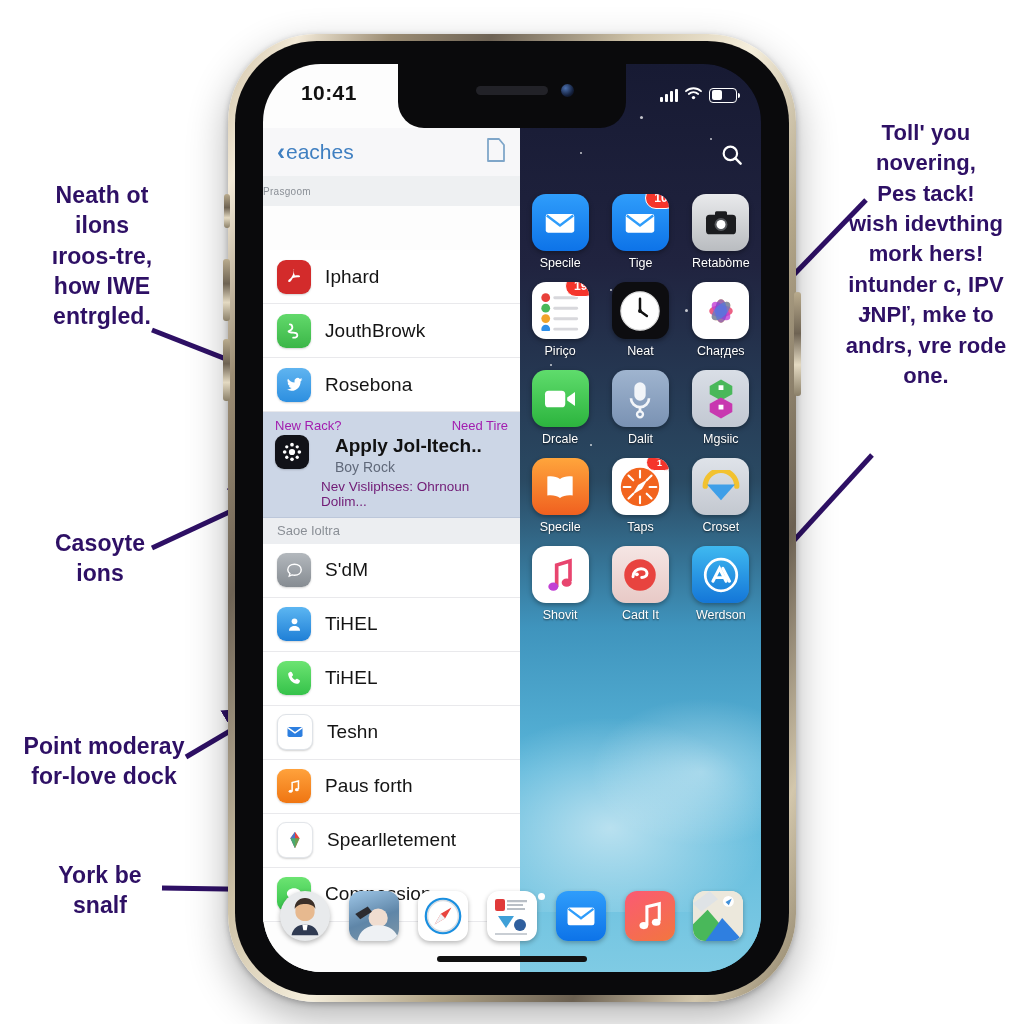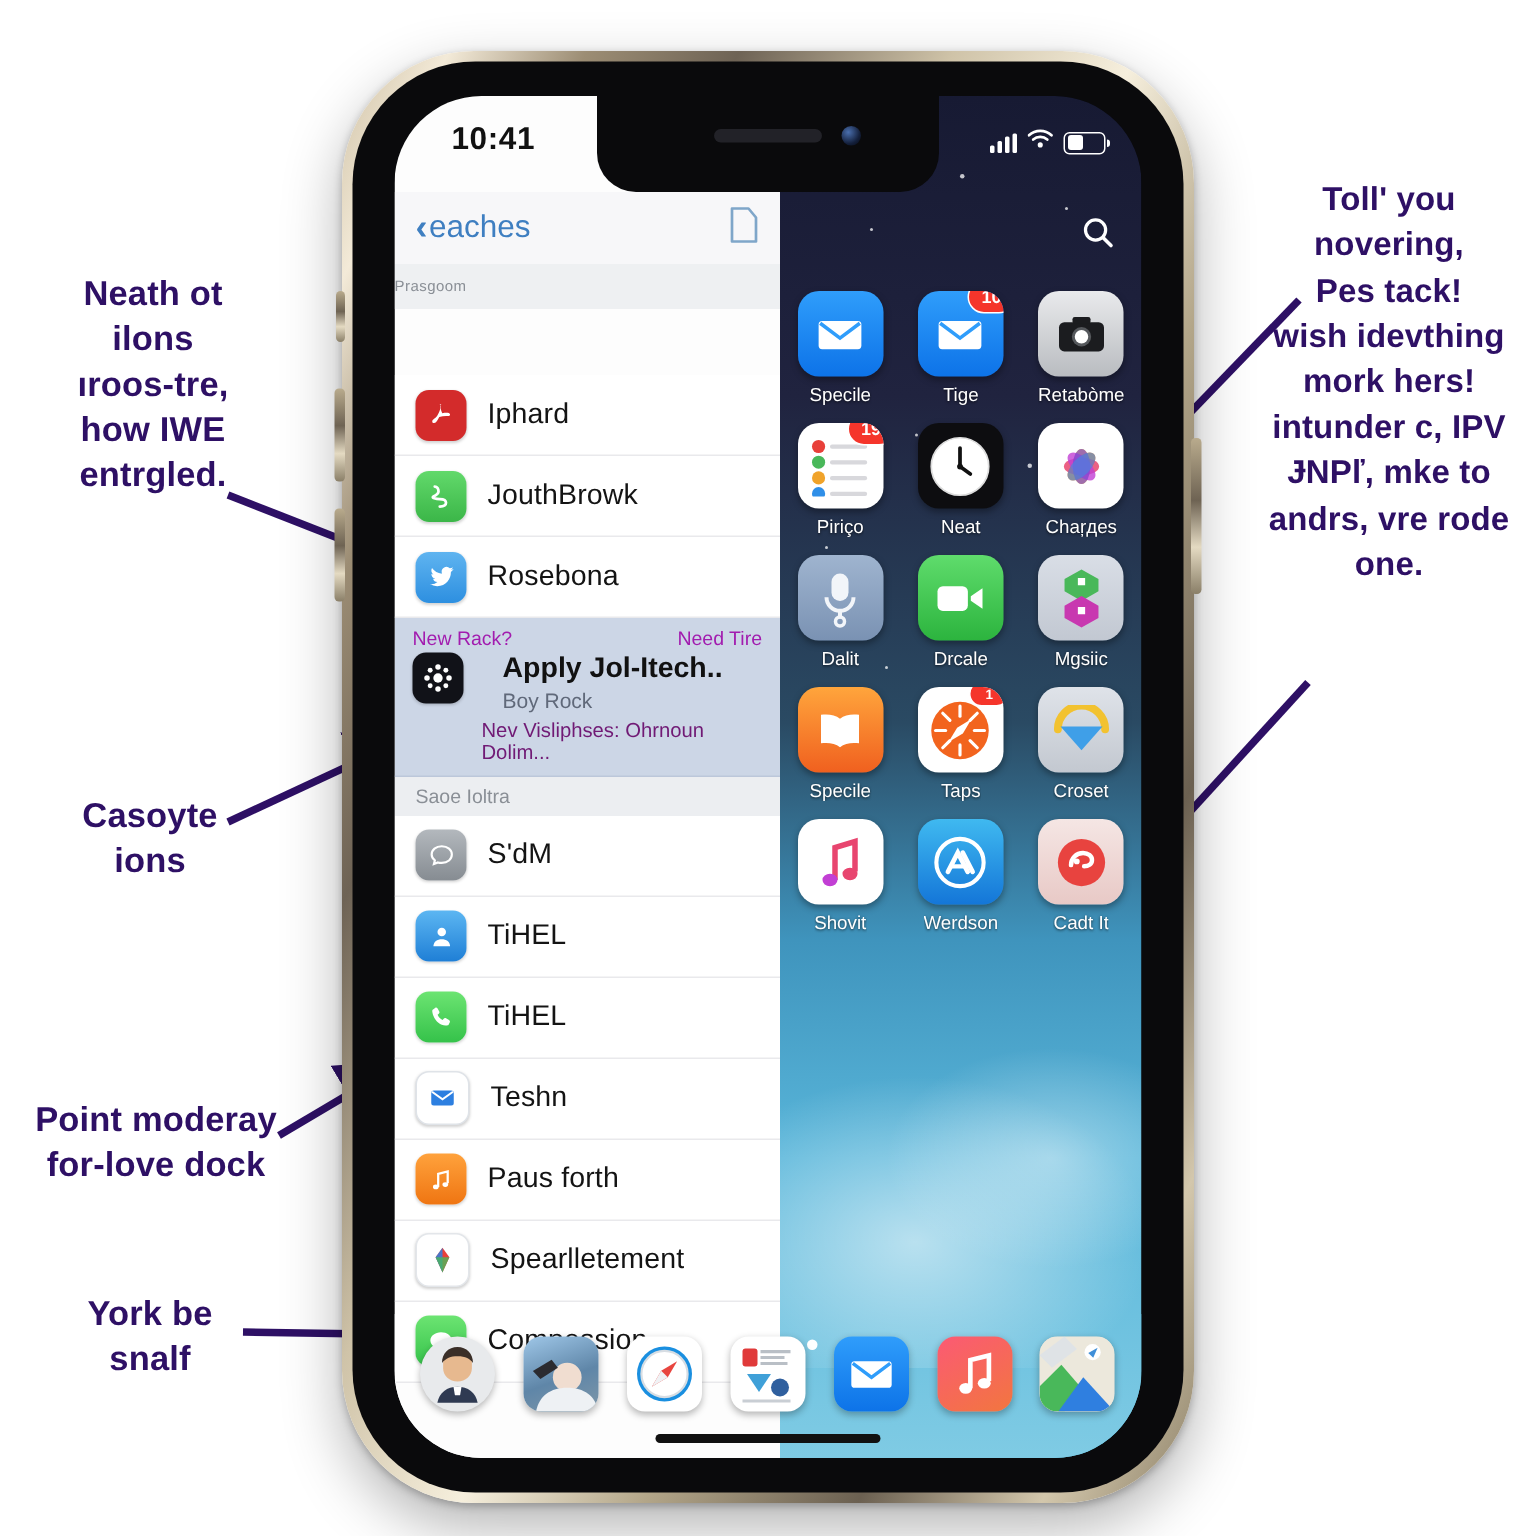--- a/index.html
+++ b/index.html
@@ -440,39 +440,39 @@
                   <ellipse rx="3.2" ry="6.4" fill="#c23fd4" opacity=".8" transform="rotate(135)"></ellipse>
                   <ellipse rx="3.2" ry="6.4" fill="#7a46d8" opacity=".7" transform="rotate(180)"></ellipse>
                   <ellipse rx="3.2" ry="6.4" fill="#3f8fe0" opacity=".6" transform="rotate(225)"></ellipse>
                 </g>
               </svg>
             </div>
             <div class="name">Chaŗдes</div>
           </div>
 
           <div class="app">
+            <div class="tile" style="background:linear-gradient(180deg,#5fdc6c,#2cb43e);">
+              <svg width="36" height="26" viewBox="0 0 24 16">
+                  <rect x="2" y="2.5" width="13.5" height="11" rx="2.4" fill="#fff"></rect>
+                  <path d="M16.8 7 L22 3.4 V12.6 L16.8 9z" fill="#fff"></path>
+                </svg>
+            </div>
+            <div class="name">Drcale</div>
+          </div>
+
+          <div class="app">
             <div class="tile" style="background:linear-gradient(180deg,#9fb4cf,#7a92b3);">
               <svg width="30" height="40" viewBox="0 0 18 24">
                   <rect x="5.6" y="2" width="6.8" height="11" rx="3.4" fill="#f2f5f9"></rect>
                   <path d="M3.6 11.5a5.4 5.4 0 0 0 10.8 0" fill="none" stroke="#f2f5f9" stroke-width="1.6"></path>
                   <path d="M9 17v3" stroke="#f2f5f9" stroke-width="1.6"></path>
                   <circle cx="9" cy="21.2" r="1.8" fill="none" stroke="#f2f5f9" stroke-width="1.4"></circle>
                 </svg>
             </div>
             <div class="name">Dalit</div>
-          </div>
-
-          <div class="app">
-            <div class="tile" style="background:linear-gradient(180deg,#5fdc6c,#2cb43e);">
-              <svg width="36" height="26" viewBox="0 0 24 16">
-                  <rect x="2" y="2.5" width="13.5" height="11" rx="2.4" fill="#fff"></rect>
-                  <path d="M16.8 7 L22 3.4 V12.6 L16.8 9z" fill="#fff"></path>
-                </svg>
-            </div>
-            <div class="name">Drcale</div>
           </div>
 
           <div class="app">
             <div class="tile" style="background:linear-gradient(180deg,#d9dee6,#c2c8d2);">
               <svg width="34" height="42" viewBox="0 0 20 26">
                 <path d="M10 1 L17 5 V10 L10 14 L3 10 V5 Z" fill="#49b85a"></path>
                 <path d="M10 12 L17 16 V21 L10 25 L3 21 V16 Z" fill="#c838b0"></path>
                 <path d="M8.5 4.5h3v3h-3z" fill="#fff"></path>
                   <path d="M8.5 16.5h3v3h-3z" fill="#fff"></path>
               </svg>
@@ -526,40 +526,40 @@
               <svg width="34" height="40" viewBox="0 0 20 24">
                   <path d="M8 19V6l8-2.4v12" fill="none" stroke="#e8456f" stroke-width="2.2"></path>
                   <ellipse cx="6" cy="19" rx="3" ry="2.5" fill="#c23fd4"></ellipse>
                   <ellipse cx="14" cy="16.6" rx="3" ry="2.5" fill="#e8456f"></ellipse>
                 </svg>
             </div>
             <div class="name">Shovit</div>
           </div>
 
           <div class="app">
+            <div class="tile" style="background:linear-gradient(180deg,#f5e6e4,#e8c9c6);">
+              <svg width="42" height="42" viewBox="0 0 24 24">
+                  <circle cx="12" cy="12" r="9" fill="#e8433f"></circle>
+                  <path d="M8 13c0-2.6 2-4.6 4.6-4.6 2 0 3.4 1.2 3.4 2.6 0 1.6-1.4 2.4-3 2.4" fill="none" stroke="#fff" stroke-width="1.7" stroke-linecap="round"></path>
+                  <circle cx="10.2" cy="11.6" r="1.1" fill="#fff"></circle>
+                </svg>
+            </div>
+            <div class="name">Cadt It</div>
+          </div>
+
+          <div class="app">
             <div class="tile" style="background:linear-gradient(180deg,#3fb9f0,#1476d8);">
               <svg width="44" height="44" viewBox="0 0 24 24">
                   <circle cx="12" cy="12" r="8.6" fill="none" stroke="#fff" stroke-width="1.5"></circle>
                   <path d="M7.6 15.4 L11.2 8.4 L14.8 15.4" fill="none" stroke="#fff" stroke-width="1.7" stroke-linecap="round"></path>
                   <path d="M13 8.4 L16.6 15.4" fill="none" stroke="#fff" stroke-width="1.7" stroke-linecap="round"></path>
                   <path d="M8.4 13.4 H15.6" stroke="#fff" stroke-width="1.5"></path>
                 </svg>
             </div>
             <div class="name">Werdson</div>
-          </div>
-
-          <div class="app">
-            <div class="tile" style="background:linear-gradient(180deg,#f5e6e4,#e8c9c6);">
-              <svg width="42" height="42" viewBox="0 0 24 24">
-                  <circle cx="12" cy="12" r="9" fill="#e8433f"></circle>
-                  <path d="M8 13c0-2.6 2-4.6 4.6-4.6 2 0 3.4 1.2 3.4 2.6 0 1.6-1.4 2.4-3 2.4" fill="none" stroke="#fff" stroke-width="1.7" stroke-linecap="round"></path>
-                  <circle cx="10.2" cy="11.6" r="1.1" fill="#fff"></circle>
-                </svg>
-            </div>
-            <div class="name">Cadt It</div>
           </div>
         </div>
 
         <div id="pagedots">
           <i></i>
           <i class="on"></i>
         </div>
       </div>
 
       <div id="dock-bg-l"></div>

